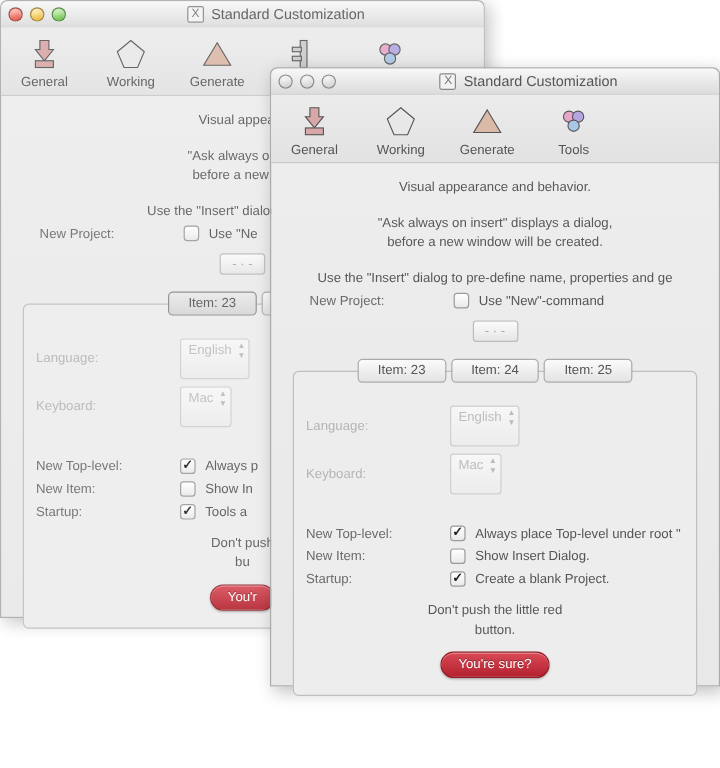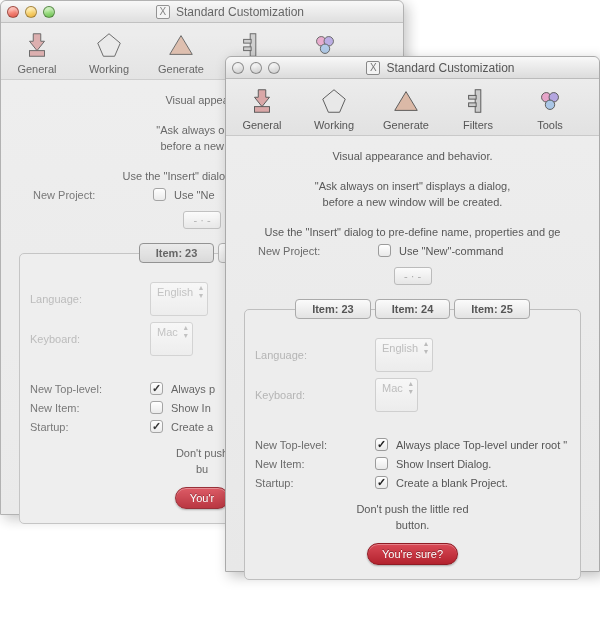--- a/index.html
+++ b/index.html
@@ -159,21 +159,20 @@
     gap: 0;
   }
   .tab {
     border: 1px solid #aaa;
     border-radius: 4px;
     padding: 3px 16px;
     background: linear-gradient(#fbfbfb,#e3e3e3);
     color: #555;
     margin: 0 2px;
     font-size: 11px;
-    font-weight: bold;
   }
   .tab.selected {
     background: linear-gradient(#e9e9e9, #d6d6d6);
     border-color: #888;
   }
   .tab-panel {
     border: 1px solid #bfbfbf;
     border-radius: 5px;
     margin-top: -10px;
     padding: 22px 10px 14px 10px;
@@ -323,21 +322,21 @@
           <span class="opt-label">Always p</span>
         </div>
         <div class="row">
           <span class="lbl">New Item:</span>
           <span class="chk"></span>
           <span class="opt-label">Show In</span>
         </div>
         <div class="row">
           <span class="lbl">Startup:</span>
           <span class="chk checked"></span>
-          <span class="opt-label">Create a</span>
+          <span class="opt-label">Tools a</span>
         </div>
         <div style="text-align:center; margin-top:14px">
           <p>Don't push</p>
           <p>bu</p>
           <div style="height:8px"></div>
           <span class="red-btn">You'r</span>
         </div>
       </div>
     </div>
   </div>
@@ -374,30 +373,20 @@
       </span>
       <span class="tool-label">Working</span>
     </div>
     <div class="tool">
       <span class="icon-slot">
         <svg viewBox="0 0 32 32">
             <polygon points="16,6 28,26 4,26" fill="#dbb9a7" stroke="#555"></polygon>
           </svg>
       </span>
       <span class="tool-label">Generate</span>
-    </div>
-    <div class="tool">
-      <span class="icon-slot">
-        <svg viewBox="0 0 32 32">
-            <rect x="13" y="4" width="6" height="24" fill="#ccc" stroke="#555"></rect>
-            <rect x="6" y="10" width="8" height="4" fill="#ccc" stroke="#555"></rect>
-            <rect x="6" y="18" width="8" height="4" fill="#ccc" stroke="#555"></rect>
-          </svg>
-      </span>
-      <span class="tool-label">Filters</span>
     </div>
     <div class="tool">
       <span class="icon-slot">
         <svg viewBox="0 0 32 32">
             <circle cx="12" cy="12" r="5" fill="#e6a5c9" stroke="#555"></circle>
             <circle cx="20" cy="12" r="5" fill="#b4a6e0" stroke="#555"></circle>
             <circle cx="16" cy="20" r="5" fill="#aac6e6" stroke="#555"></circle>
           </svg>
       </span>
       <span class="tool-label">Tools</span>

